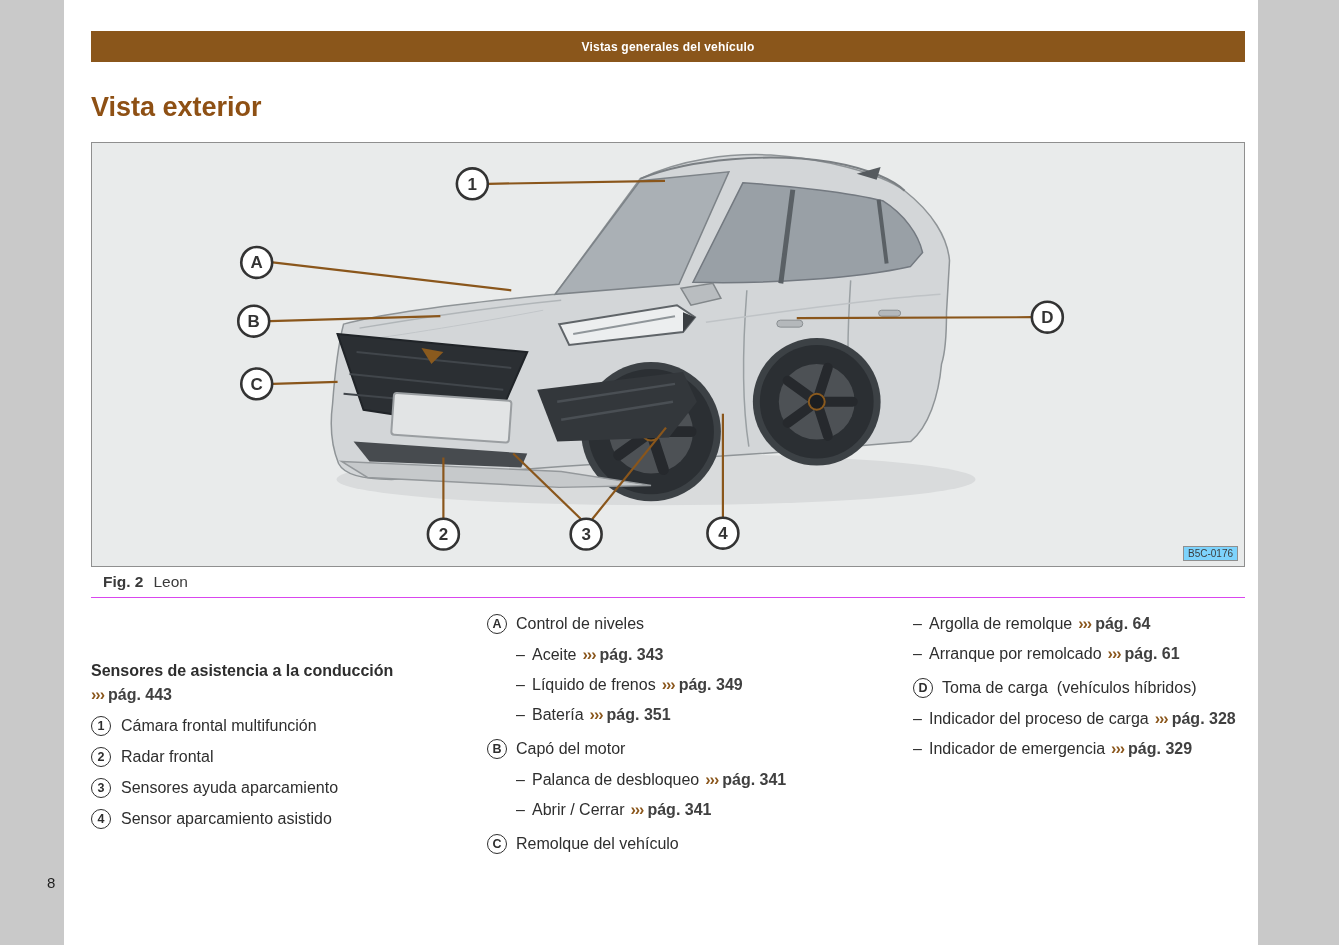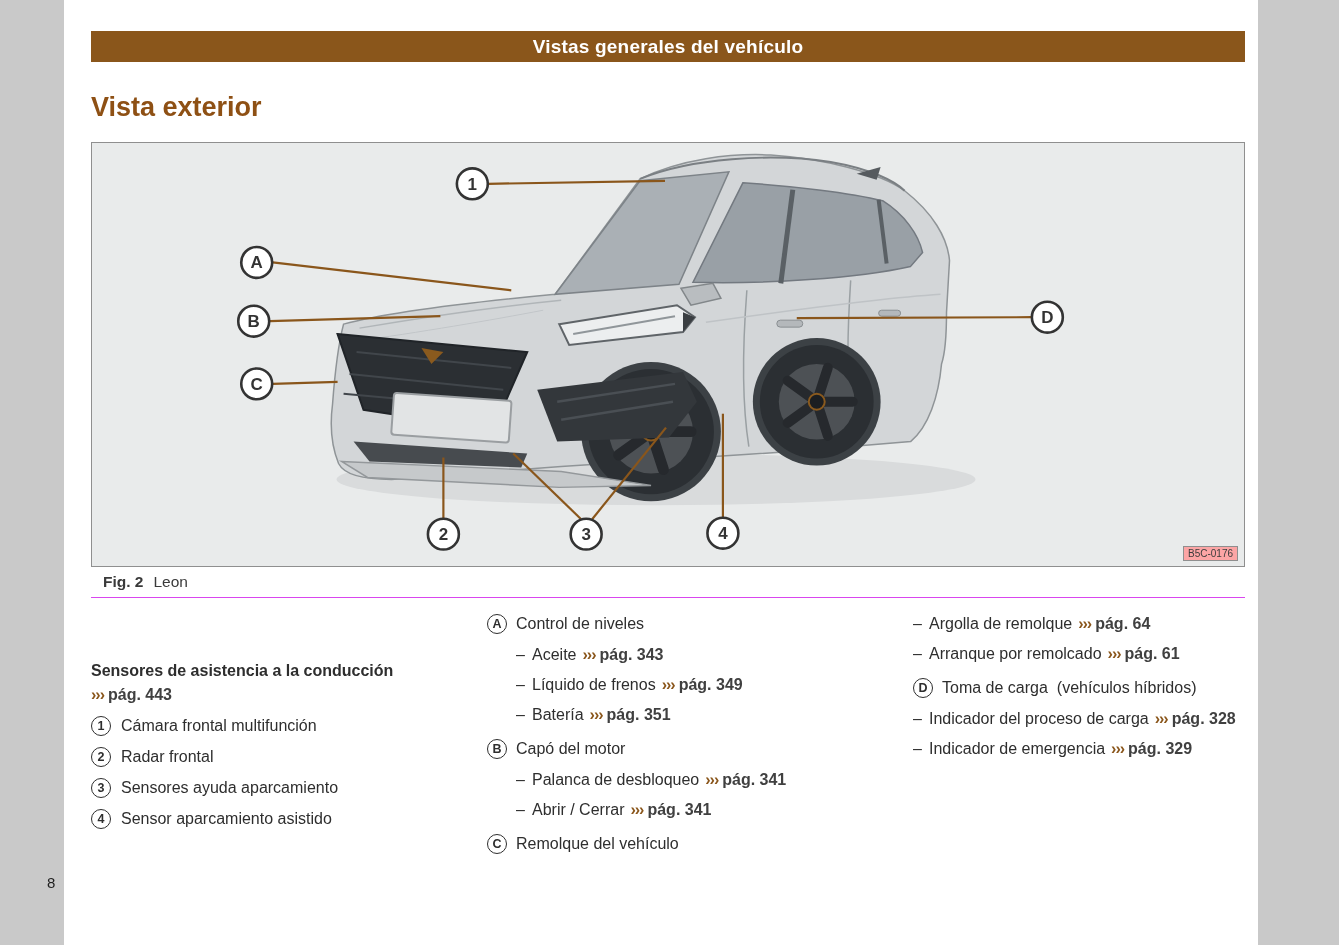--- a/index.html
+++ b/index.html
@@ -1,28 +1,28 @@
 <!DOCTYPE html>
 <html><head>
 <meta charset="utf-8">
 <style>
   html,body{margin:0;padding:0;background:#c9c9c9;font-family:"Liberation Sans","DejaVu Sans",sans-serif;}
   .stage{position:relative;width:1339px;height:945px;background:#c9c9c9;overflow:hidden;}
   .page{position:absolute;left:64px;top:0;width:1194px;height:945px;background:#ffffff;}
   .content{position:absolute;left:27px;top:0;width:1154px;height:945px;}
 
   .header-bar{position:absolute;left:0;top:31px;width:1154px;height:31px;background:#8a561b;color:#fff;
-    display:flex;align-items:center;justify-content:center;font-size:19px;font-weight:bold;letter-spacing:.2px;}
+    display:flex;align-items:center;justify-content:center;font-size:12px;font-weight:bold;letter-spacing:.2px;}
 
   .section-title{position:absolute;left:0;top:92px;margin:0;font-size:27px;font-weight:bold;color:#8e5014;}
 
   .figure{position:absolute;left:0;top:142px;width:1154px;height:425px;background:#e9ebeb;
     border:1px solid #8f8f8f;box-sizing:border-box;}
   .figure svg{position:absolute;left:0;top:0;width:100%;height:100%;}
-  .fig-code{position:absolute;right:6px;bottom:5px;font-size:10px;color:#3c3c3c;background:#fca5a5;
+  .fig-code{position:absolute;right:6px;bottom:5px;font-size:10px;color:#3c3c3c;background:#7dd3fc;
     border:1px solid #8f8f8f;padding:1px 4px;line-height:1.1;}
 
   .fig-caption{position:absolute;left:0;top:567px;width:1154px;height:31px;border-bottom:1px solid #d946ef;
     box-sizing:border-box;display:flex;align-items:center;gap:10px;padding-left:12px;font-size:15.5px;color:#3a3a3a;}
   .fig-label{font-weight:bold;}
 
   .legend{position:absolute;left:0;top:612px;width:1154px;font-size:16px;color:#2e2e2e;line-height:24px;}
   .col{position:absolute;top:0;}
   .col1{left:0;width:390px;}
   .col2{left:396px;width:415px;}

